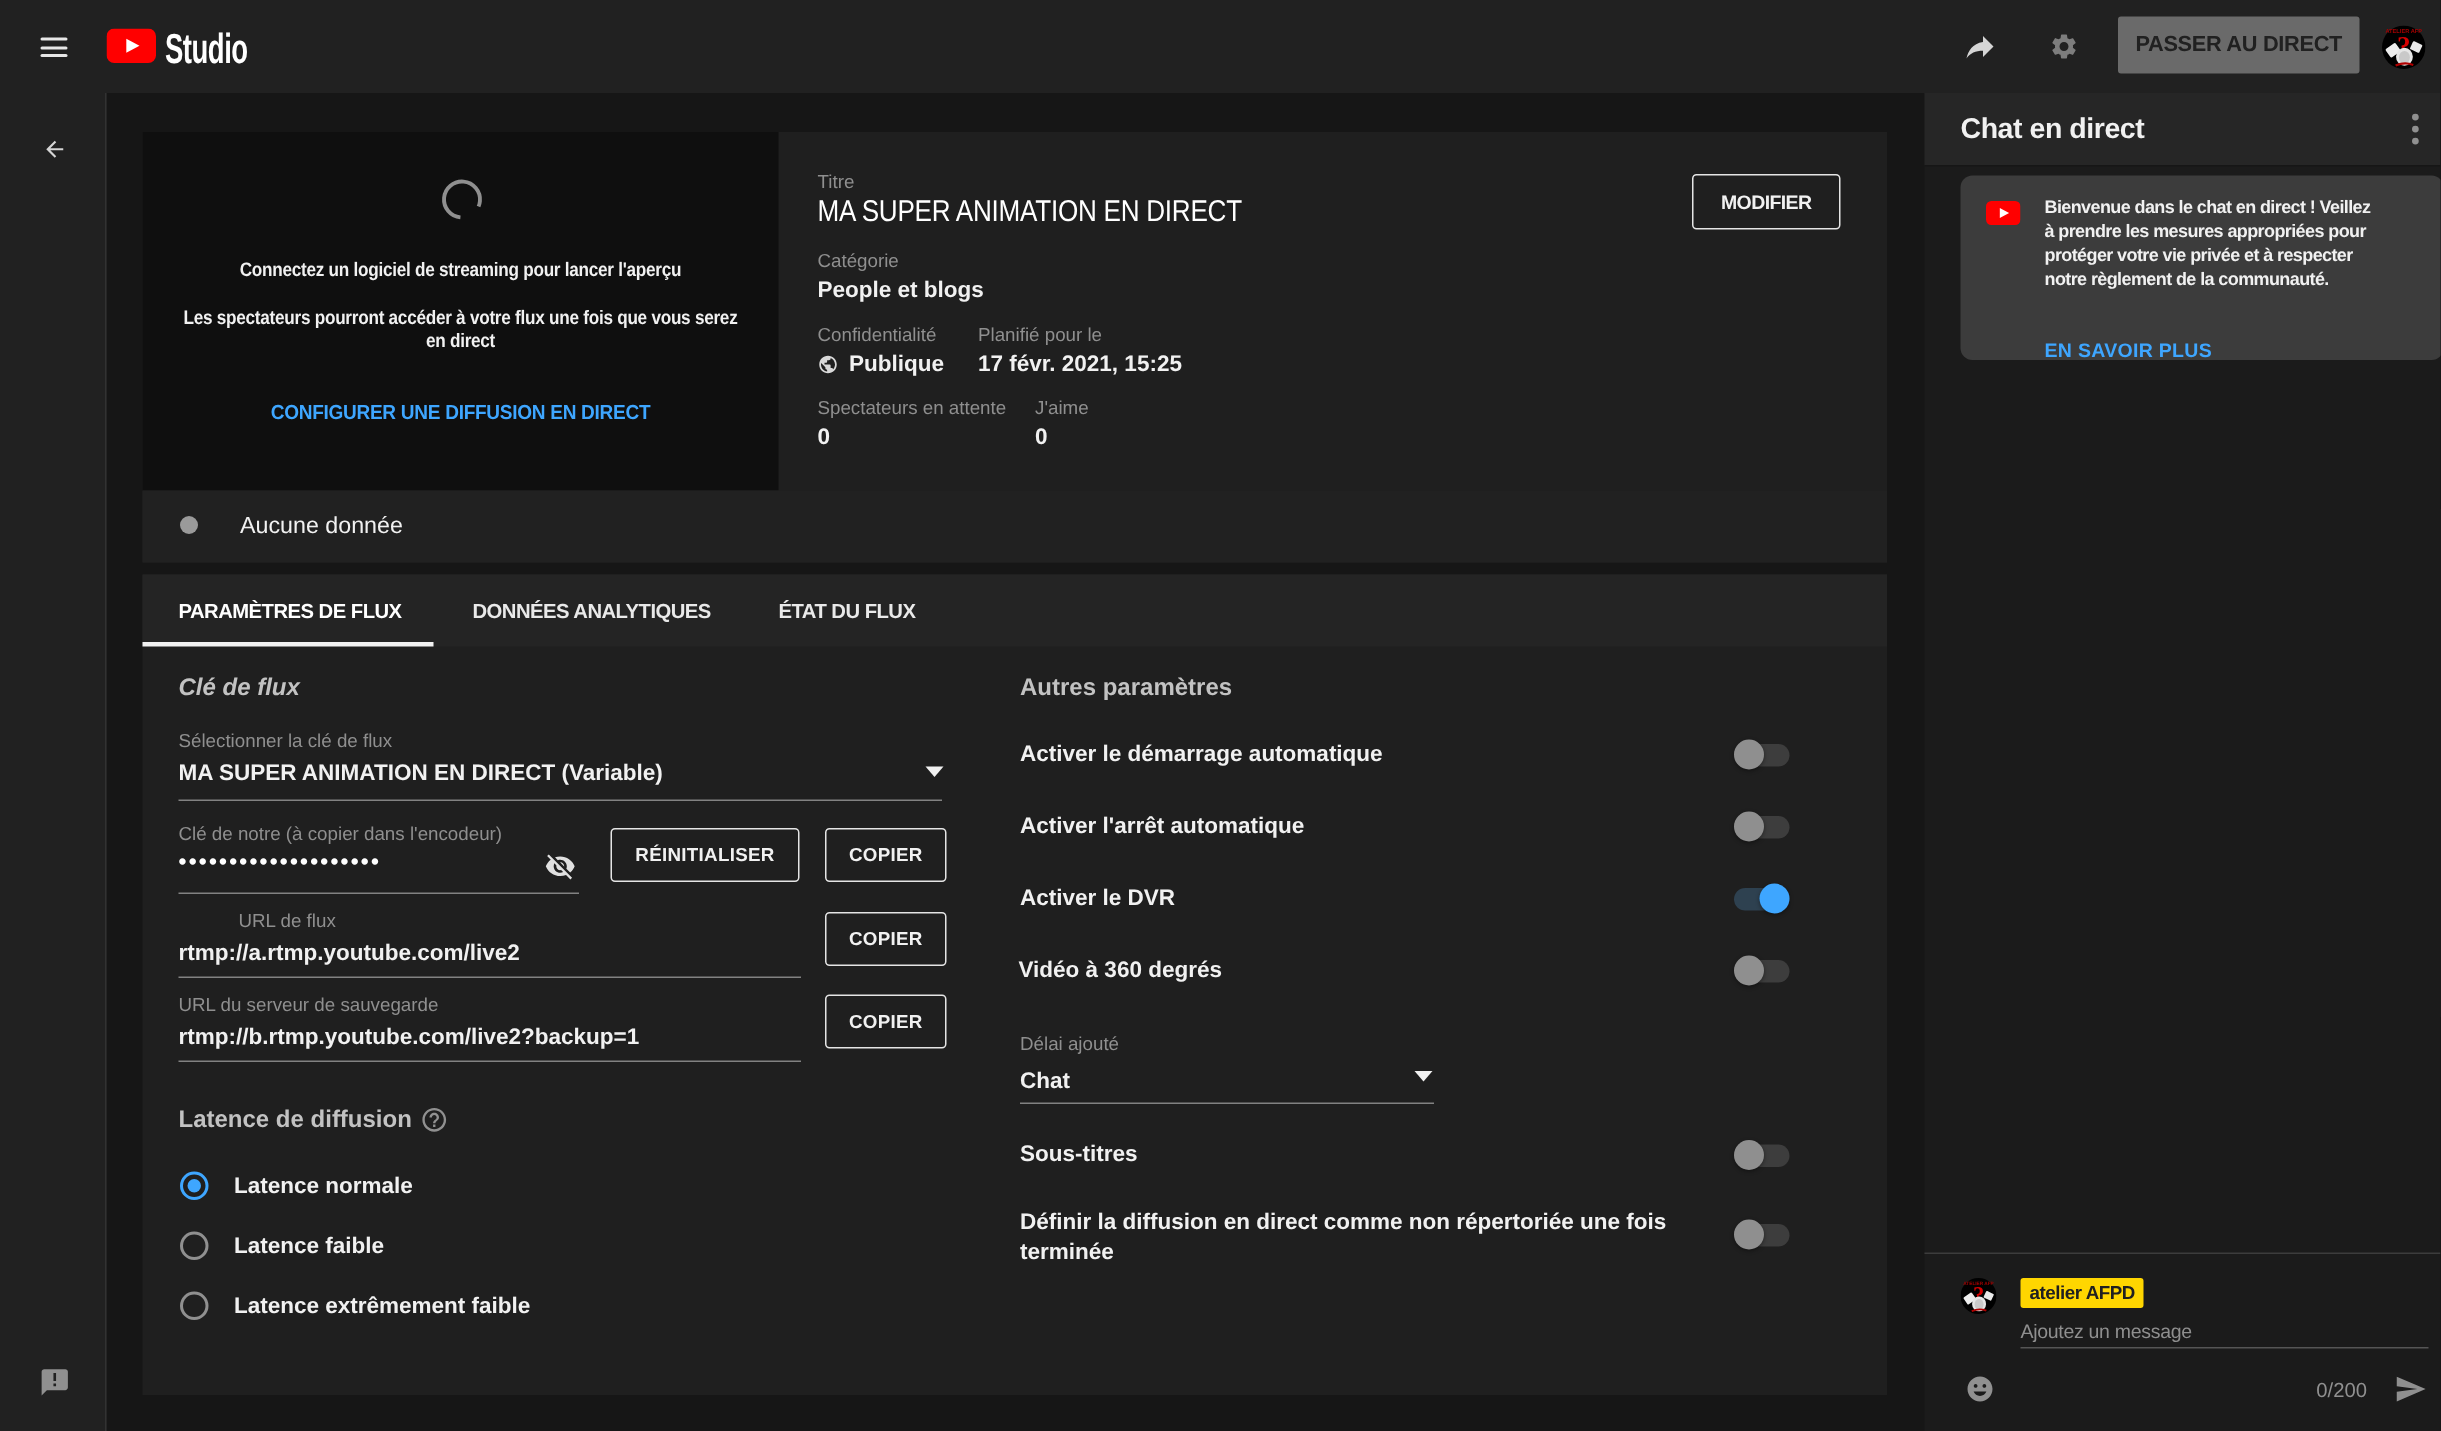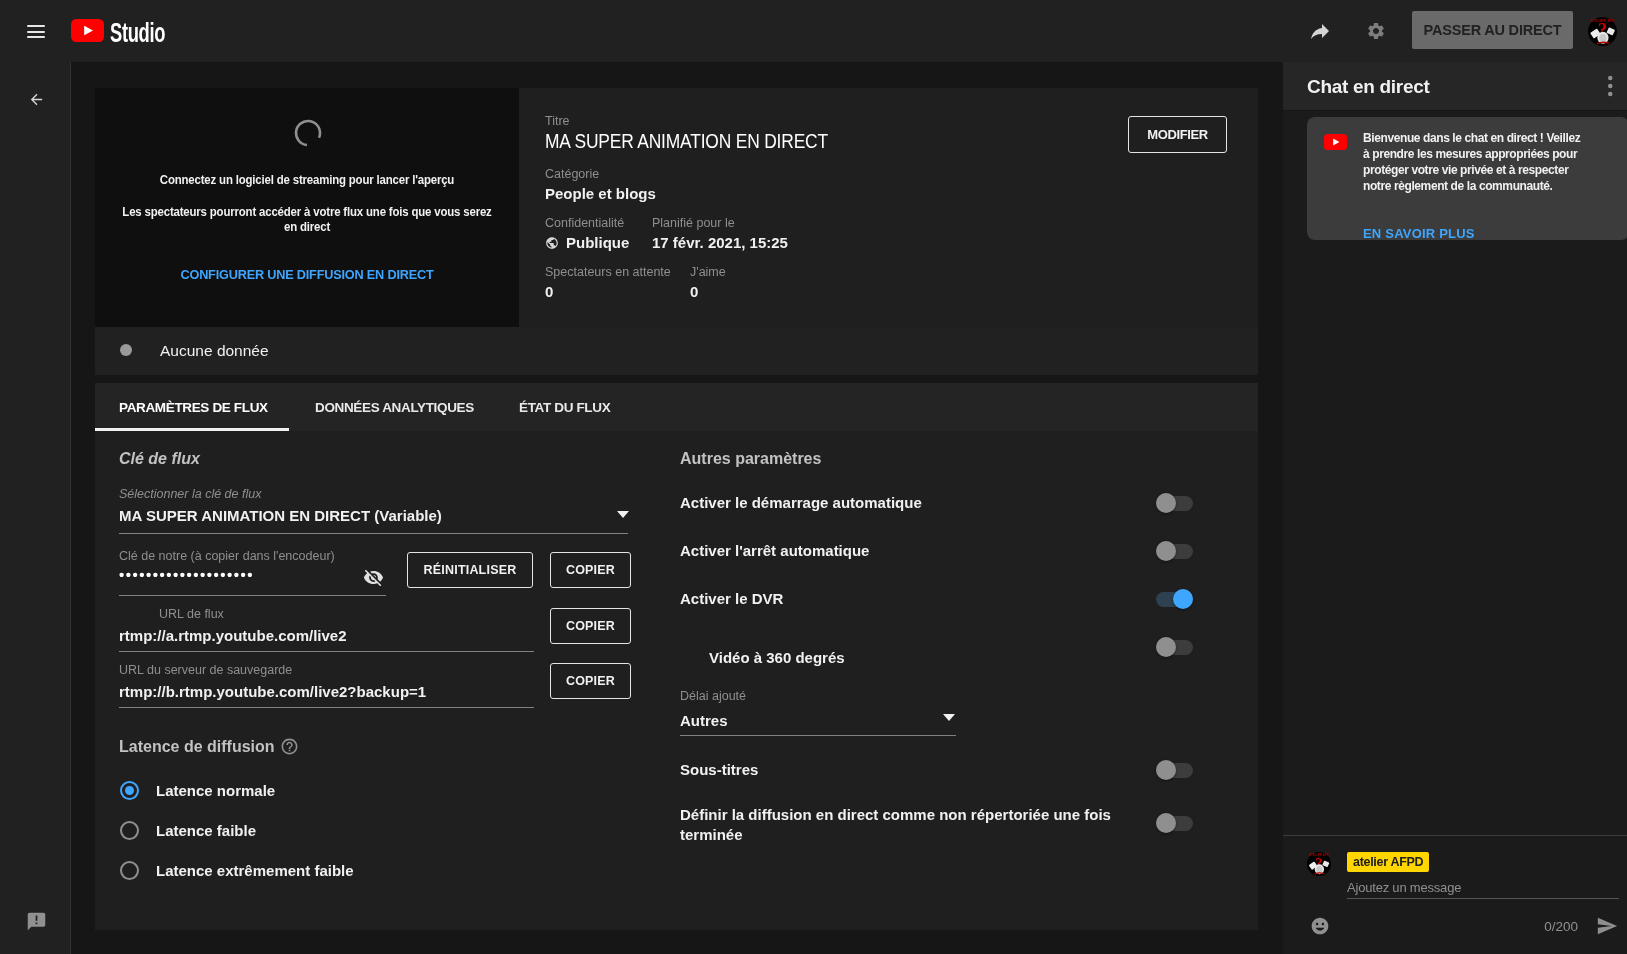--- a/index.html
+++ b/index.html
@@ -124,21 +124,21 @@
 <div id="card2">
   <div id="tabsrow">
     <div class="abs" style="left:24px; top:17px; color:#fff; font-size:13.5px; font-weight:bold; letter-spacing:-.35px;">PARAMÈTRES DE FLUX</div>
     <div class="abs" style="left:220px; top:17px; color:#e9e9e9; font-size:13.5px; font-weight:bold; letter-spacing:-.35px;">DONNÉES ANALYTIQUES</div>
     <div class="abs" style="left:424px; top:17px; color:#e9e9e9; font-size:13.5px; font-weight:bold; letter-spacing:-.35px;">ÉTAT DU FLUX</div>
     <div class="abs" style="left:0; top:45px; width:194px; height:3px; background:#f1f1f1;"></div>
   </div>
 
   <div class="abs" style="left:24px; top:67px; color:#c2c2c2; font-size:16px; font-weight:bold;font-style:italic;">Clé de flux</div>
 
-  <div class="abs lbl" style="left:24px; top:104px;font-style:italic;">Sélectionner la clé de flux</div>
+  <div class="abs lbl" style="left:24px; top:104px;">Sélectionner la clé de flux</div>
   <div class="abs val" style="left:24px; top:124px;">MA SUPER ANIMATION EN DIRECT (Variable)</div>
   <div class="caret" style="left:522px; top:128px;"></div>
   <div class="fline" style="left:24px; top:150px; width:509px;"></div>
 
   <div class="abs lbl" style="left:24px; top:166px;">Clé de notre (à copier dans l'encodeur)</div>
   <div class="abs" style="left:24px; top:183px; color:#fff; font-size:15px; font-weight:bold; letter-spacing:1.5px;">••••••••••••••••••••</div>
   <svg class="abs" style="left:268px; top:184px" width="21" height="21" viewBox="0 0 24 24" fill="#e0e0e0">
     <path d="M12 7c2.76 0 5 2.24 5 5 0 .65-.13 1.26-.36 1.83l2.92 2.92c1.51-1.26 2.7-2.89 3.43-4.75-1.73-4.39-6-7.5-11-7.5-1.4 0-2.74.25-3.98.7l2.16 2.16C10.74 7.13 11.35 7 12 7zM2 4.27l2.28 2.28.46.46C3.08 8.3 1.78 10.02 1 12c1.73 4.39 6 7.5 11 7.5 1.55 0 3.03-.3 4.38-.84l.42.42L19.73 22 21 20.73 3.27 3 2 4.27zM7.53 9.8l1.55 1.55c-.05.21-.08.43-.08.65 0 1.66 1.34 3 3 3 .22 0 .44-.03.65-.08l1.55 1.55c-.67.33-1.41.53-2.2.53-2.76 0-5-2.24-5-5 0-.79.2-1.53.53-2.2zm4.31-.78l3.15 3.15.02-.16c0-1.66-1.34-3-3-3l-.17.01z"></path>
   </svg>
   <div class="fline" style="left:24px; top:212px; width:267px;"></div>
@@ -180,28 +180,28 @@
       <div class="track"></div>
       <div class="knob"></div>
     </div>
 
   <div class="abs val" style="left:585px; top:207px;">Activer le DVR</div>
   <div class="tog on" style="left:1061px; top:206px;">
       <div class="track"></div>
       <div class="knob"></div>
     </div>
 
-  <div class="abs val" style="left:614px; top:255px;margin-top:11px;">Vidéo à 360 degrés</div>
+  <div class="abs val" style="left:584px; top:255px;">Vidéo à 360 degrés</div>
   <div class="tog off" style="left:1061px; top:254px;">
       <div class="track"></div>
       <div class="knob"></div>
     </div>
 
   <div class="abs lbl" style="left:585px; top:306px;">Délai ajouté</div>
-  <div class="abs val" style="left:585px; top:329px;">Autres</div>
+  <div class="abs val" style="left:585px; top:329px;">Chat</div>
   <div class="caret" style="left:848px; top:331px;"></div>
   <div class="fline" style="left:585px; top:352px; width:276px;"></div>
 
   <div class="abs val" style="left:585px; top:378px;">Sous-titres</div>
   <div class="tog off" style="left:1061px; top:377px;">
       <div class="track"></div>
       <div class="knob"></div>
     </div>
 
   <div class="abs val" style="left:585px; top:422px; width:460px; line-height:20px;">Définir la diffusion en direct comme non répertoriée une fois terminée</div>

